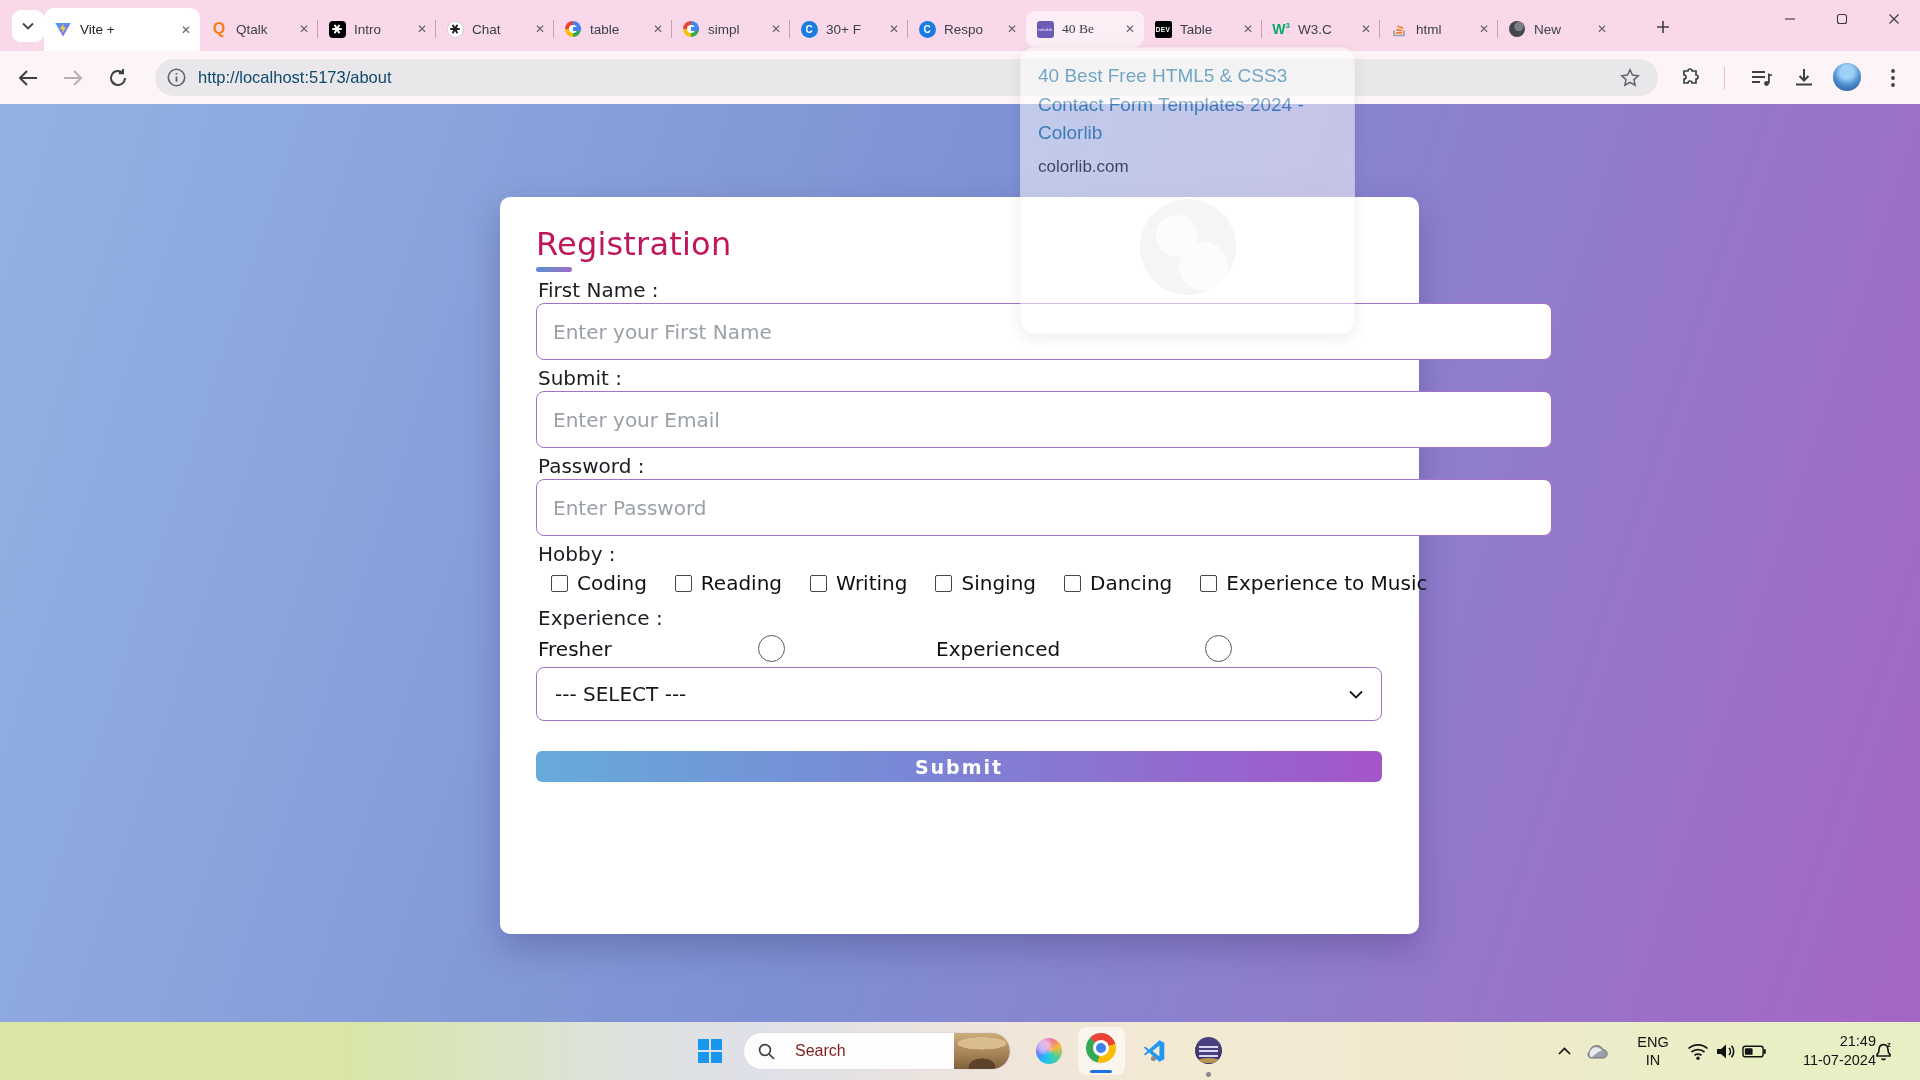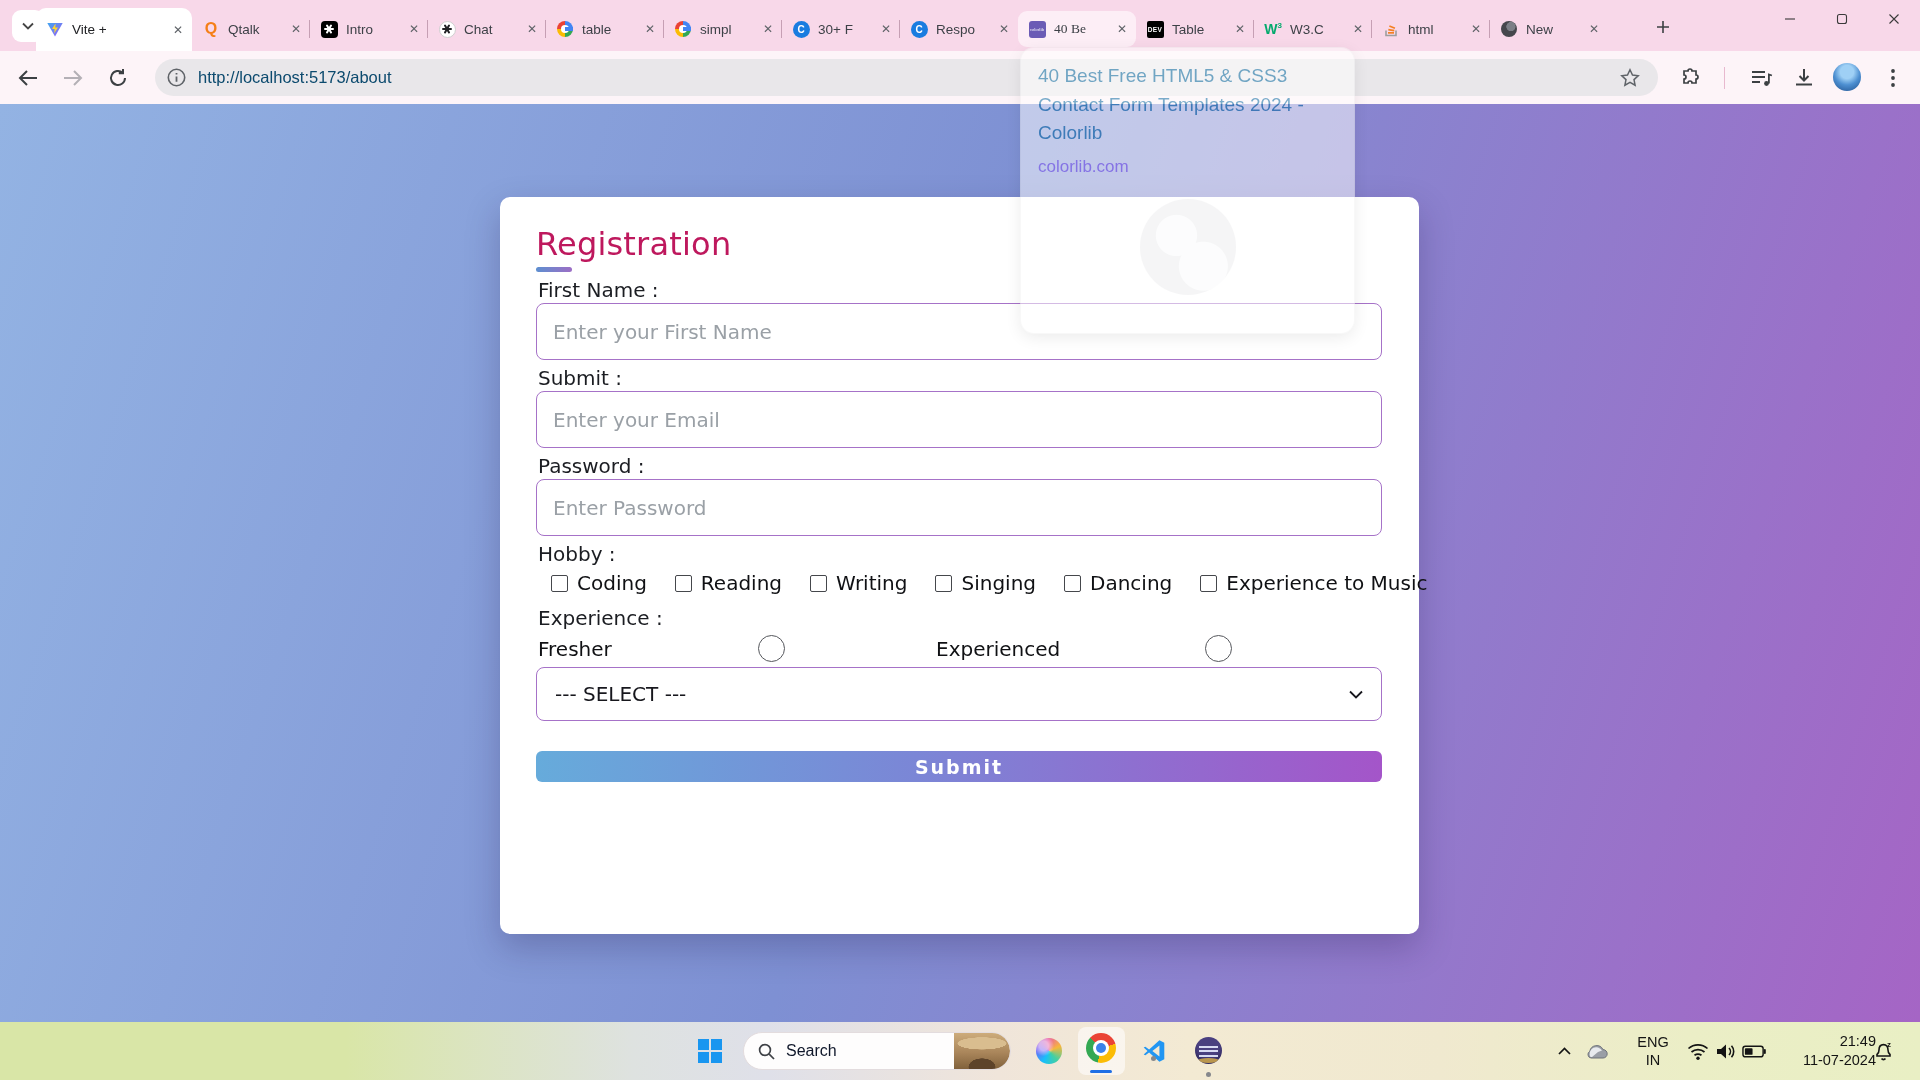--- a/index.html
+++ b/index.html
@@ -5,21 +5,21 @@
   * { margin:0; padding:0; box-sizing:border-box; }
   html,body { width:1920px; height:1080px; overflow:hidden; }
   body { font-family:"Liberation Sans", sans-serif; }
   .screen { position:relative; width:1920px; height:1080px; background:#fff; }
 
   
   .tabbar { position:absolute; top:0; left:0; width:1920px; height:51px;
             background:var(--tabbar-pink,#f8d8e9); }
   .tab-search { position:absolute; left:12px; top:10px; width:32px; height:32px;
             background:#fff; border-radius:9px; display:flex; align-items:center; justify-content:center; }
-  .tab-strip { position:absolute; left:36px; top:8px; height:43px; display:flex; align-items:flex-start; }
+  .tab-strip { position:absolute; left:44px; top:8px; height:43px; display:flex; align-items:flex-start; }
   .tab { position:relative; width:118px; height:36px; margin-top:3px; display:flex; align-items:center;
          padding:0 6px 0 10px; color:#3d4147; font-size:13.5px; }
   .tab.active { width:156px; height:43px; margin-top:0; background:#fff; border-radius:10px 10px 0 0; color:#202124; }
   .tab.hover { background:#fdeef6; border-radius:9px;font-family:Liberation Serif, serif; }
   .tab.sep::before { content:''; position:absolute; left:-1px; top:9px; width:1px; height:18px; background:#c69fb4; }
   .favicon { width:18px; height:18px; min-width:18px; display:flex; align-items:center; justify-content:center; margin-right:8px; }
   .tab-title { flex:1; overflow:hidden; white-space:nowrap; }
   .tab-close { width:16px; min-width:16px; height:16px; line-height:16px; text-align:center; font-size:12px; color:#5f6368; border-radius:50%; }
   .newtab-btn { position:absolute; left:1648px; top:12px; width:30px; height:30px; display:flex; align-items:center;
                 justify-content:center; font-size:21px; color:#3c4043; }
@@ -67,56 +67,56 @@
   
   .page { position:absolute; top:104px; left:0; width:1920px; height:918px;
           background:linear-gradient(108deg,#93b3e3 0%, #7e90d3 48%, #a565c5 100%); }
 
   .card { position:absolute; left:500px; top:93px; width:919px; height:737px; background:#fff; border-radius:10px;
           box-shadow:0 14px 34px rgba(30,20,70,.25); padding:0 36px; font-family:"DejaVu Sans", sans-serif; }
   .form-title { margin-top:28px; font-size:32px; font-weight:400; color:#be185d; letter-spacing:.2px; }
   .title-underline { margin-top:4px; width:36px; height:5px; border-radius:3px;
           background:linear-gradient(90deg,var(--grad-blue,#5d8fd0),var(--grad-purple,#9d6ec5)); }
   .flabel { display:block; margin:7px 0 2px 2px; font-size:20px; color:#1b1d22; line-height:22px; }
-  .finput { width:846px; height:57px; border:1.5px solid var(--accent-purple,#a672c8); border-radius:8px;
+  .finput { width:1016px; height:57px; border:1.5px solid var(--accent-purple,#a672c8); border-radius:8px;
             padding:0 16px; font-family:"DejaVu Sans", sans-serif; font-size:20px; color:#333; outline:none; background:#fff; }
   .finput::placeholder { color:#9aa0a6; }
   .hobby-row { display:flex; align-items:center; gap:28px; margin:6px 0 0 15px; height:24px; }
   .hobby { display:flex; align-items:center; gap:9px; font-size:20px; color:#101114; white-space:nowrap; }
   .cbox { width:17px; height:17px; min-width:17px; border:1.5px solid #45474c; border-radius:2px; background:#fff; }
   .exp-row { display:grid; grid-template-columns:220px 178px 269px auto; align-items:center; margin:6px 0 0 2px; height:27px; }
   .exp-label { font-size:20px; color:#101114; }
   .radio { width:27px; height:27px; border:1.6px solid #55575c; border-radius:50%; background:#fff; }
   .selectbox { margin-top:5px; width:846px; height:54px; border:1.5px solid var(--accent-purple,#a672c8); border-radius:8px;
             display:flex; align-items:center; padding:0 18px; font-size:20px; color:#17171d; }
   .selectbox svg { margin-left:auto; }
   .submit-btn { margin-top:30px; width:846px; height:31px; border:none; border-radius:6px; cursor:pointer;
             background:linear-gradient(90deg,var(--submit-start,#66abdb) 0%, #7b86d6 45%, var(--submit-end,#a455c9) 100%);
             color:#fff; font-family:"DejaVu Sans", sans-serif; font-weight:bold; font-size:19px; letter-spacing:2px; }
 
   
   .hovercard { position:absolute; left:1020px; top:47px; width:335px; height:287px; border-radius:14px;
             background:#fff; opacity:.52; box-shadow:0 4px 16px rgba(0,0,0,.15); border:1px solid rgba(0,0,0,.05);
             z-index:30; padding:14px 17px; overflow:hidden; }
   .hc-title { font-size:19px; line-height:1.5; color:#0369a1; }
-  .hc-domain { margin-top:9px; font-size:17px; color:#8b5cf6; }
+  .hc-domain { margin-top:9px; font-size:17px; color:#000000; }
   .hc-globe { margin:22px auto 0; width:96px; height:96px; border-radius:50%;
             background:radial-gradient(circle at 38% 38%, #fafbfc 0 24%, transparent 25%),
                        radial-gradient(circle at 66% 70%, #fafbfc 0 26%, transparent 27%),
                        #ededef; }
 
   
   .taskbar { position:absolute; left:0; top:1022px; width:1920px; height:58px;
       background:linear-gradient(90deg,#d9e6a7 0%,#d9e6a7 18%,#dee2e0 33%,#dfe0e9 40%,#f0e5da 52%,#f3ead3 62%,#f0e9cf 75%,#ebeec6 88%,#e9efc4 100%); }
   .tb-item { position:absolute; display:flex; align-items:center; justify-content:center; }
   .win-logo { left:698px; top:17px; width:24px; height:24px; display:grid; grid-template-columns:11px 11px; grid-gap:2px; }
   .win-logo i { width:11px; height:11px; background:#1996f0; }
   .search-pill { left:743px; top:10px; width:268px; height:38px; border-radius:19px; background:#fefdfd;
       border:1px solid #e3dcde; display:flex; align-items:center; padding-left:14px; overflow:hidden; }
-  .search-pill .stext { margin-left:11px; font-size:16px; color:#0f172a; flex:1; }
+  .search-pill .stext { margin-left:20px; font-size:16px; color:#7f1d1d; flex:1; }
   .search-img { width:56px; height:38px; border-radius:0 19px 19px 0;
       background:radial-gradient(ellipse 22px 14px at 50% 92%, #5d432a 0 60%, transparent 62%),
                  radial-gradient(ellipse 40px 10px at 50% 30%, #d9bd8f 0 60%, transparent 62%),
                  linear-gradient(180deg,#cfae7d 0%,#a9855a 55%,#7e5f3a 100%); }
   .copilot { left:1036px; top:16px; width:26px; height:26px; border-radius:50%;
       background:radial-gradient(circle at 30% 30%, rgba(255,255,255,.55) 0 18%, transparent 40%),
                  conic-gradient(from 210deg,#18bffb,#7c5cf6,#e95fa8,#f6b73c,#43d0a2,#18bffb); }
   .chrome-box { left:1078px; top:5px; width:47px; height:48px; background:rgba(255,253,253,.6); border-radius:8px; }
   .chrome-ic { position:absolute; left:8px; top:6px; width:30px; height:30px; border-radius:50%;
       background:conic-gradient(from -45deg,#ea4335 0 33%,#fbbc05 0 66%,#34a853 0 100%); }

